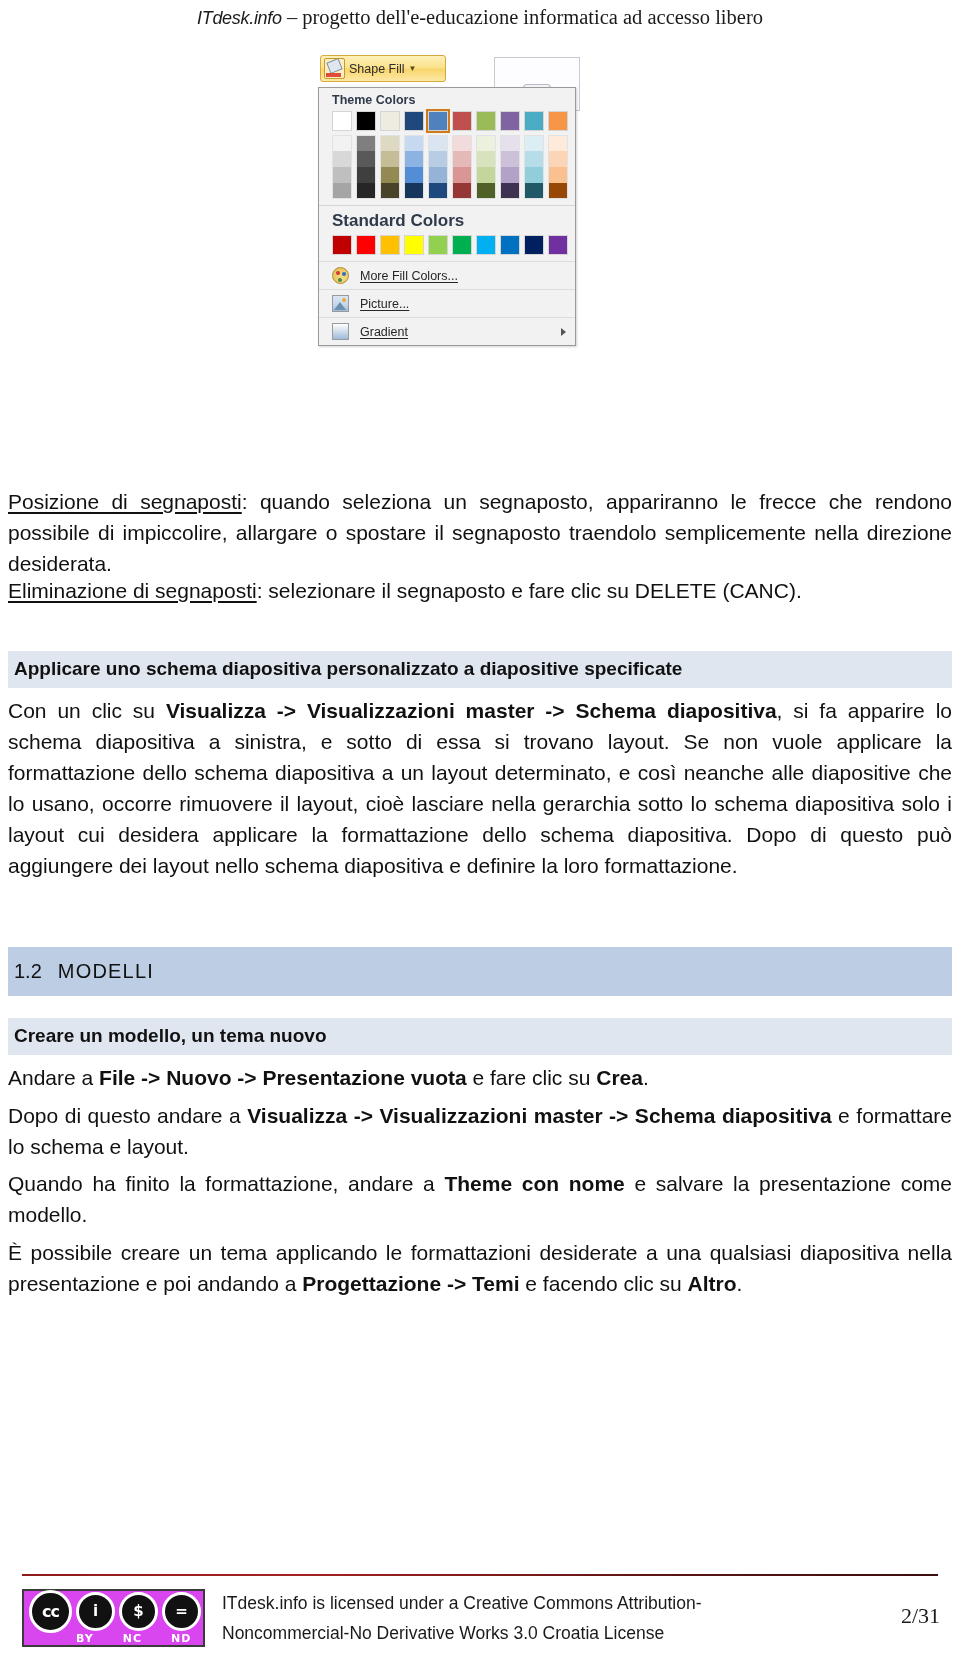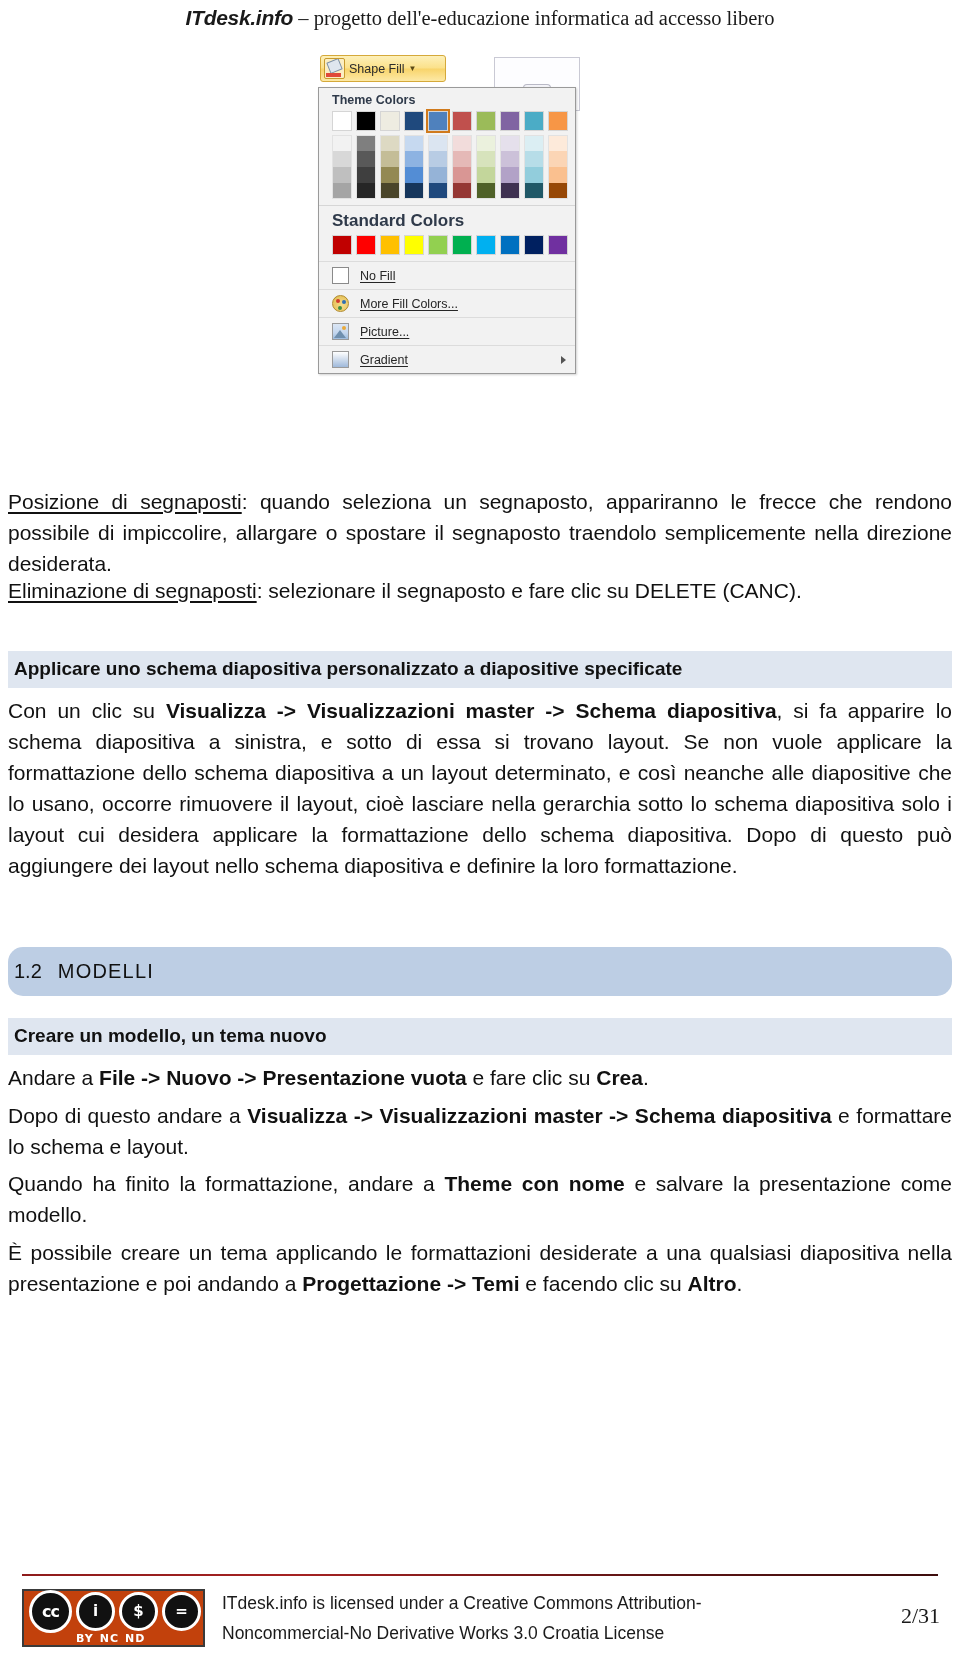--- a/index.html
+++ b/index.html
@@ -17,22 +17,22 @@
     position:absolute;left:0;top:0;width:960px;
     text-align:center;
     font-family:"Liberation Serif", serif;
     font-size:20.5px;
     color:#1a1a1a;
     padding-top:6px;
     white-space:nowrap;
   }
   .header .brand{
     font-family:"Liberation Sans", sans-serif;
-    font-weight:bold;font-style:italic;
-    font-size:21px;
+    font-weight:normal;font-style:italic;
+    font-size:18px;
     letter-spacing:-0.3px;
   }
 
   
   .figure{
     position:absolute;left:318px;top:55px;width:262px;height:420px;
   }
   .shapefill-btn{
     position:absolute;left:2px;top:0px;
     width:126px;height:27px;
@@ -169,33 +169,33 @@
   }
   .band.h2 .num{letter-spacing:0;margin-right:16px;}
 
   
   .footrule{
     position:absolute;left:22px;top:1574px;width:916px;height:2px;
     background:linear-gradient(to right,#8e1b1b 0%,#a52222 30%,#5c1414 70%,#3d0d0d 100%);
   }
   .cc{
     position:absolute;left:22px;top:1589px;width:183px;height:58px;
-    background:#c2410c;border:2px solid #3a3a3a;box-sizing:border-box;
+    background:#d946ef;border:2px solid #3a3a3a;box-sizing:border-box;
     display:flex;flex-direction:column;
   }
   .cc-top{display:flex;align-items:center;height:40px;padding-left:5px;gap:4px;}
   .cc-circle{
     width:33px;height:33px;border-radius:50%;
     border:3px solid #ffffff;background:#111;
     display:flex;align-items:center;justify-content:center;
     color:#fff;font-weight:bold;font-size:15px;flex:none;
     font-family:"DejaVu Sans", sans-serif;
   }
   .cc-circle.big{width:37px;height:37px;font-size:16px;letter-spacing:-1px;}
-  .cc-bot{display:flex;height:16px;align-items:center;padding-left:52px;gap:6px;}
+  .cc-bot{display:flex;height:16px;align-items:center;padding-left:52px;gap:29px;}
   .cc-bot span{color:#fff;font-size:11px;font-weight:bold;font-family:"DejaVu Sans", sans-serif;letter-spacing:1px;}
   .lic{
     position:absolute;left:222px;top:1588px;width:560px;
     font-size:17.5px;line-height:30px;color:#1a1a1a;
   }
   .pageno{
     position:absolute;right:20px;top:1603px;
     font-family:"Liberation Serif", serif;
     font-size:22px;color:#1a1a1a;
   }
@@ -307,24 +307,20 @@
           <div class="sw" style="background: rgb(255, 255, 0);"></div>
           <div class="sw" style="background: rgb(146, 208, 80);"></div>
           <div class="sw" style="background: rgb(0, 176, 80);"></div>
           <div class="sw" style="background: rgb(0, 176, 240);"></div>
           <div class="sw" style="background: rgb(0, 112, 192);"></div>
           <div class="sw" style="background: rgb(0, 32, 96);"></div>
           <div class="sw" style="background: rgb(112, 48, 160);"></div>
         </div>
       <div id="menu-items">
           <div class="dd-item">
-            <span class="ico nofill"></span>
-            <span class="lbl">No Fill</span>
-          </div>
-          <div class="dd-item">
             <span class="ico palette"></span>
             <span class="lbl">More Fill Colors...</span>
           </div>
           <div class="dd-item">
             <span class="ico picture"></span>
             <span class="lbl">Picture...</span>
           </div>
           <div class="dd-item">
             <span class="ico gradient"></span>
             <span class="lbl">Gradient</span>
@@ -337,21 +333,21 @@
   <div class="content">
 
     <p class="body" style="top:486px;"><span class="u">Posizione di segnaposti</span><span>: quando seleziona un segnaposto, appariranno le frecce che rendono possibile di impiccolire, allargare o spostare il segnaposto traendolo semplicemente nella direzione desiderata.</span></p>
 
     <p class="body nj" style="top:575px;"><span class="u">Eliminazione di segnaposti</span><span>: selezionare il segnaposto e fare clic su DELETE (CANC).</span></p>
 
     <div class="band" style="top:651px;">Applicare uno schema diapositiva personalizzato a diapositive specificate</div>
 
     <p class="body" style="top:695px;"><span>Con un clic su </span><b>Visualizza -&gt; Visualizzazioni master -&gt; Schema diapositiva</b><span>, si fa apparire lo schema diapositiva a sinistra, e sotto di essa si trovano layout. Se non vuole applicare la formattazione dello schema diapositiva a un layout determinato, e così neanche alle diapositive che lo usano, occorre rimuovere il layout, cioè lasciare nella gerarchia sotto lo schema diapositiva solo i layout cui desidera applicare la formattazione dello schema diapositiva. Dopo di questo può aggiungere dei layout nello schema diapositiva e definire la loro formattazione.</span></p>
 
-    <div class="band h2" style="top:947px;border-radius:15px;"><span class="num">1.2</span><span>MODELLI</span></div>
+    <div class="band h2" style="top:947px;"><span class="num">1.2</span><span>MODELLI</span></div>
 
     <div class="band" style="top:1018px;">Creare un modello, un tema nuovo</div>
 
     <p class="body nj" style="top:1062px;"><span>Andare a </span><b>File -&gt; Nuovo -&gt; Presentazione vuota</b><span> e fare clic su </span><b>Crea</b><span>.</span></p>
 
     <p class="body" style="top:1100px;"><span>Dopo di questo andare a </span><b>Visualizza -&gt; Visualizzazioni master -&gt; Schema diapositiva</b><span> e formattare lo schema e layout.</span></p>
 
     <p class="body" style="top:1168px;"><span>Quando ha finito la formattazione, andare a </span><b>Theme con nome</b><span> e salvare la presentazione come modello.</span></p>
 
     <p class="body" style="top:1237px;"><span>È possibile creare un tema applicando le formattazioni desiderate a una qualsiasi diapositiva nella presentazione e poi andando a </span><b>Progettazione -&gt; Temi</b><span> e facendo clic su </span><b>Altro</b><span>.</span></p>

